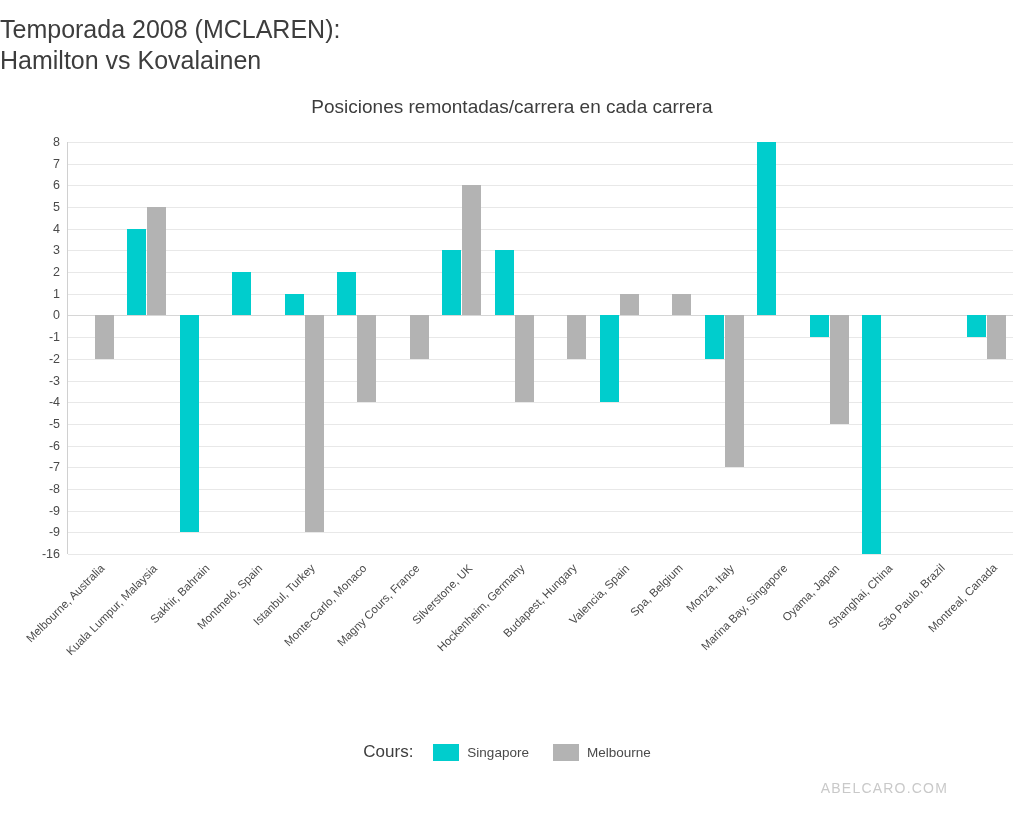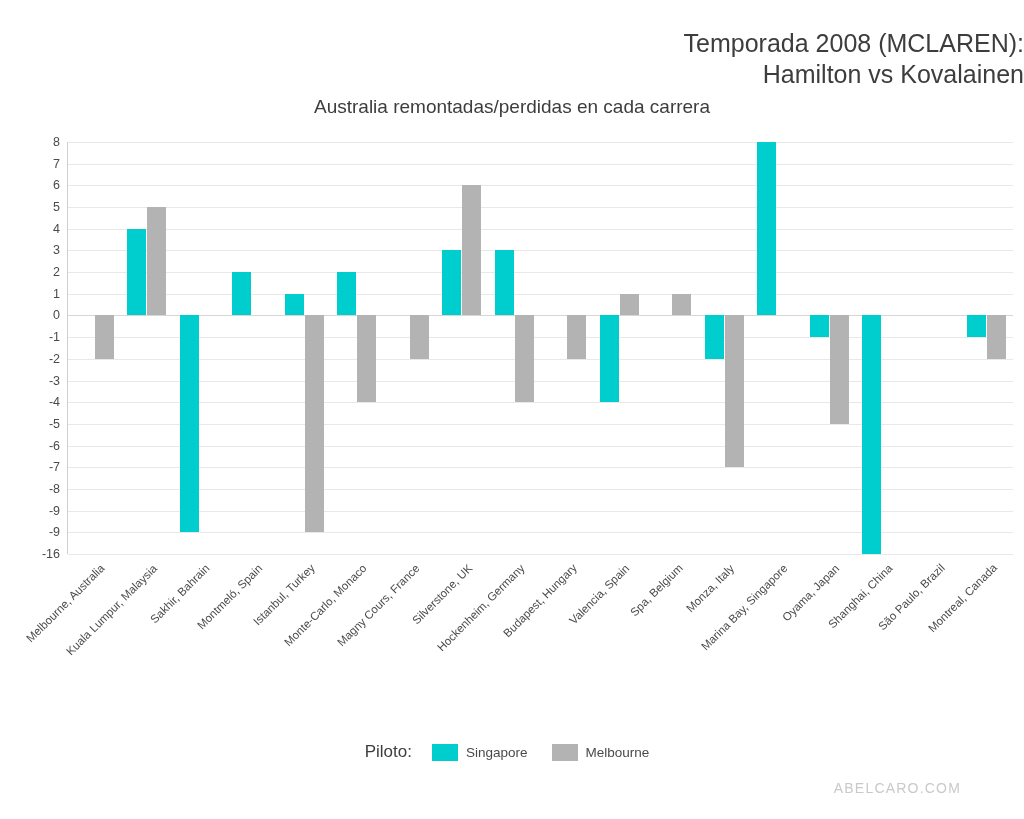--- a/index.html
+++ b/index.html
@@ -14,24 +14,24 @@
     color: #3c3c3c;
     overflow: hidden;
     position: relative;
   }
   #chart-root {
     position: absolute;
     inset: 0;
   }
   .title-block {
     position: absolute;
-    top: 28px;
-    left: 0;
-    width: 100%;
-    text-align: right;
+    top: 14px;
+    left: 0;
+    width: 100%;
+    text-align: left;
   }
   .title-line {
     font-size: 25px;
     color: #3d3d3d;
     line-height: 31px;
     font-weight: normal;
   }
   .subtitle {
     position: absolute;
     top: 96px;
@@ -138,38 +138,38 @@
     height: 17px;
     display: inline-block;
   }
   #legend .legend-label {
     font-size: 13.5px;
     color: #4a4a4a;
   }
 
   #watermark {
     position: absolute;
-    right: 63px;
+    right: 76px;
     top: 780px;
     font-size: 14px;
     letter-spacing: 1.2px;
     color: #c9c9c9;
   }
 </style>
 </head>
 <body>
 
 <div id="chart-root">
 
   <div class="title-block">
     <div class="title-line">Temporada 2008 (MCLAREN):</div>
     <div class="title-line">Hamilton vs Kovalainen</div>
   </div>
 
-  <div class="subtitle">Australia remontadas/perdidas en cada carrera</div>
+  <div class="subtitle">Posiciones remontadas/carrera en cada carrera</div>
 
   <div class="y-axis-line"></div>
   <div id="y-ticks">
       <div class="tick-label" style="top: 0px;">8</div>
       <div class="tick-label" style="top: 21.6842px;">7</div>
       <div class="tick-label" style="top: 43.3684px;">6</div>
       <div class="tick-label" style="top: 65.0526px;">5</div>
       <div class="tick-label" style="top: 86.7368px;">4</div>
       <div class="tick-label" style="top: 108.421px;">3</div>
       <div class="tick-label" style="top: 130.105px;">2</div>
@@ -250,21 +250,21 @@
       <div class="x-label" style="left: 559.667px; top: 54.0828px;">Spa, Belgium</div>
       <div class="x-label" style="left: 616.41px; top: 49.8402px;">Monza, Italy</div>
       <div class="x-label" style="left: 630.726px; top: 88.0236px;">Marina Bay, Singapore</div>
       <div class="x-label" style="left: 712.217px; top: 59.0325px;">Oyama, Japan</div>
       <div class="x-label" style="left: 757.646px; top: 66.1035px;">Shanghai, China</div>
       <div class="x-label" style="left: 808.025px; top: 68.2248px;">São Paulo, Brazil</div>
       <div class="x-label" style="left: 858.404px; top: 70.3461px;">Montreal, Canada</div>
     </div>
 
   <div id="legend">
-    <span class="legend-title">Piloto:</span>
+    <span class="legend-title">Cours:</span>
     <span class="legend-item">
       <span class="swatch" style="background: rgb(0, 205, 205);"></span>
       <span class="legend-label">Singapore</span>
     </span>
     <span class="legend-item">
       <span class="swatch" style="background: rgb(179, 179, 179);"></span>
       <span class="legend-label">Melbourne</span>
     </span>
   </div>
 

